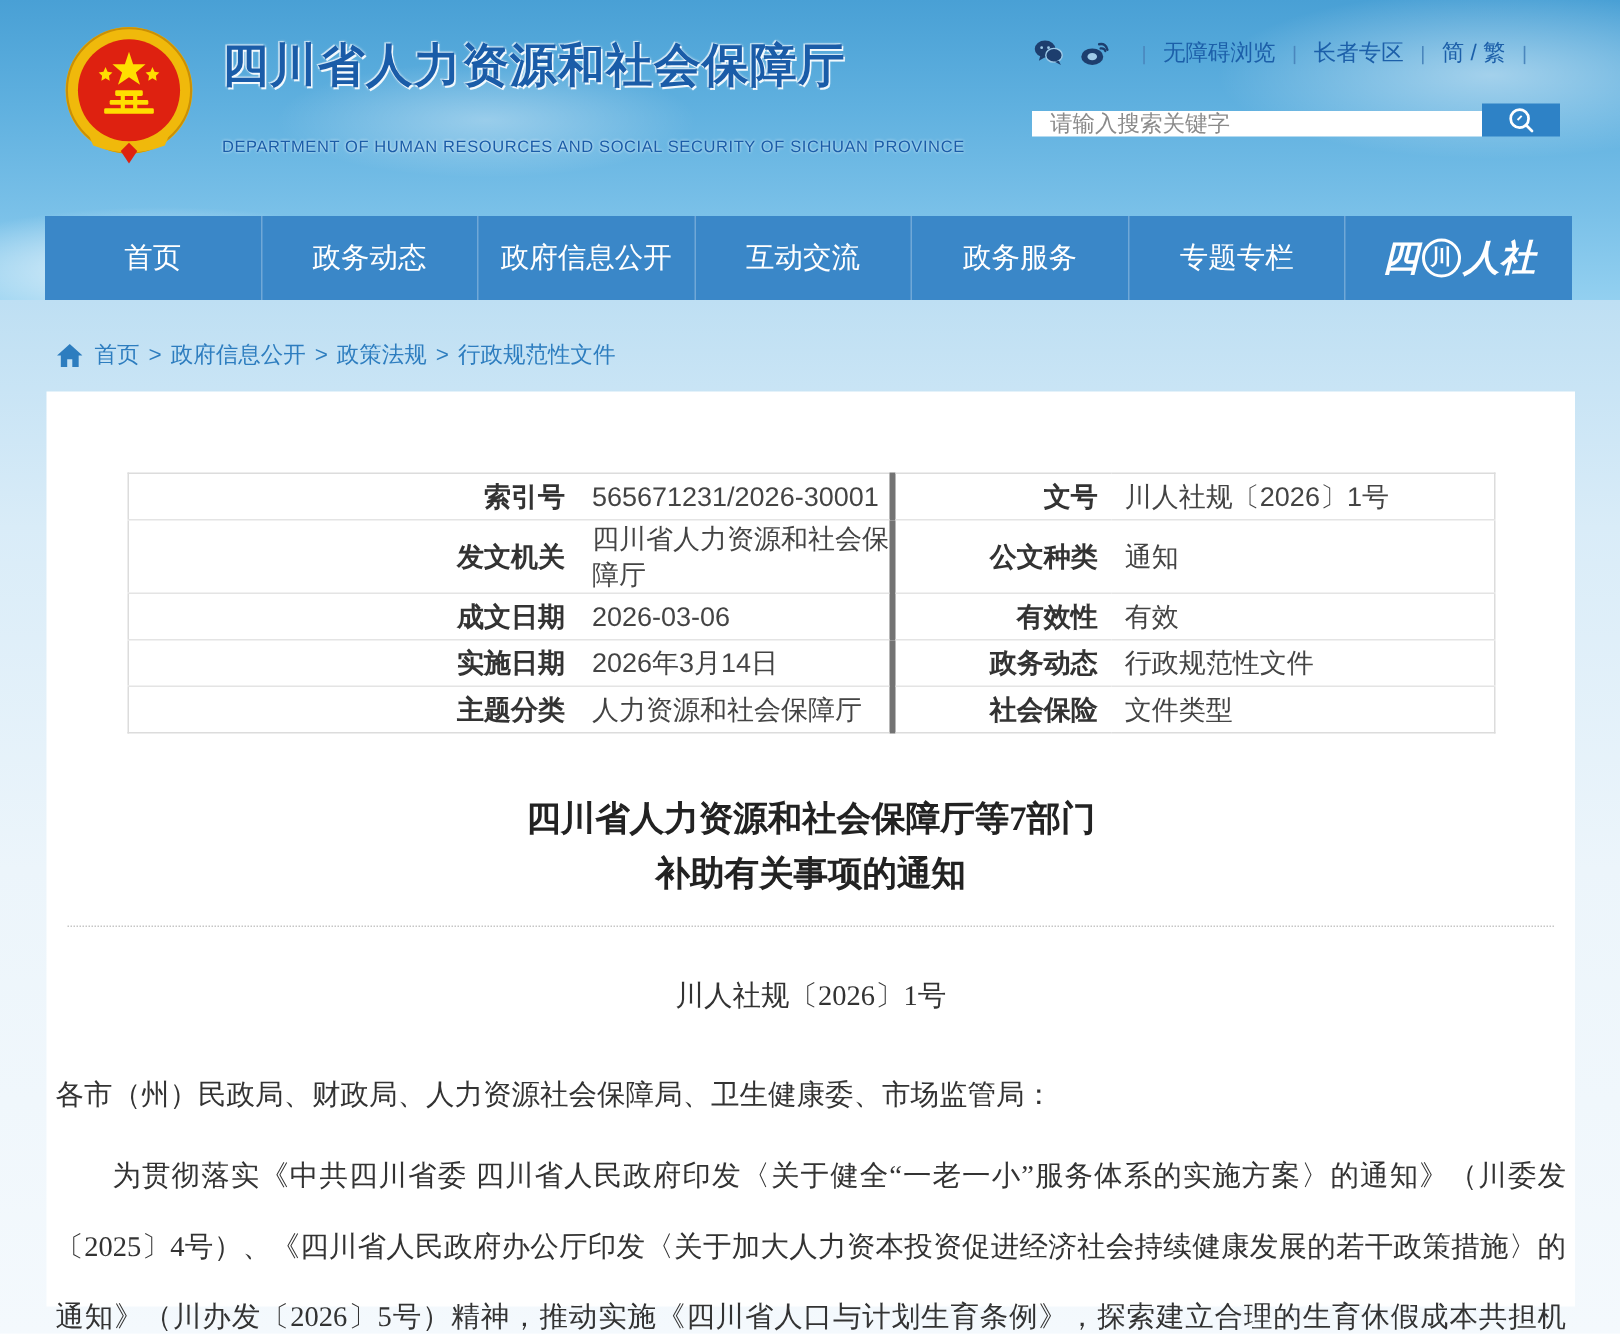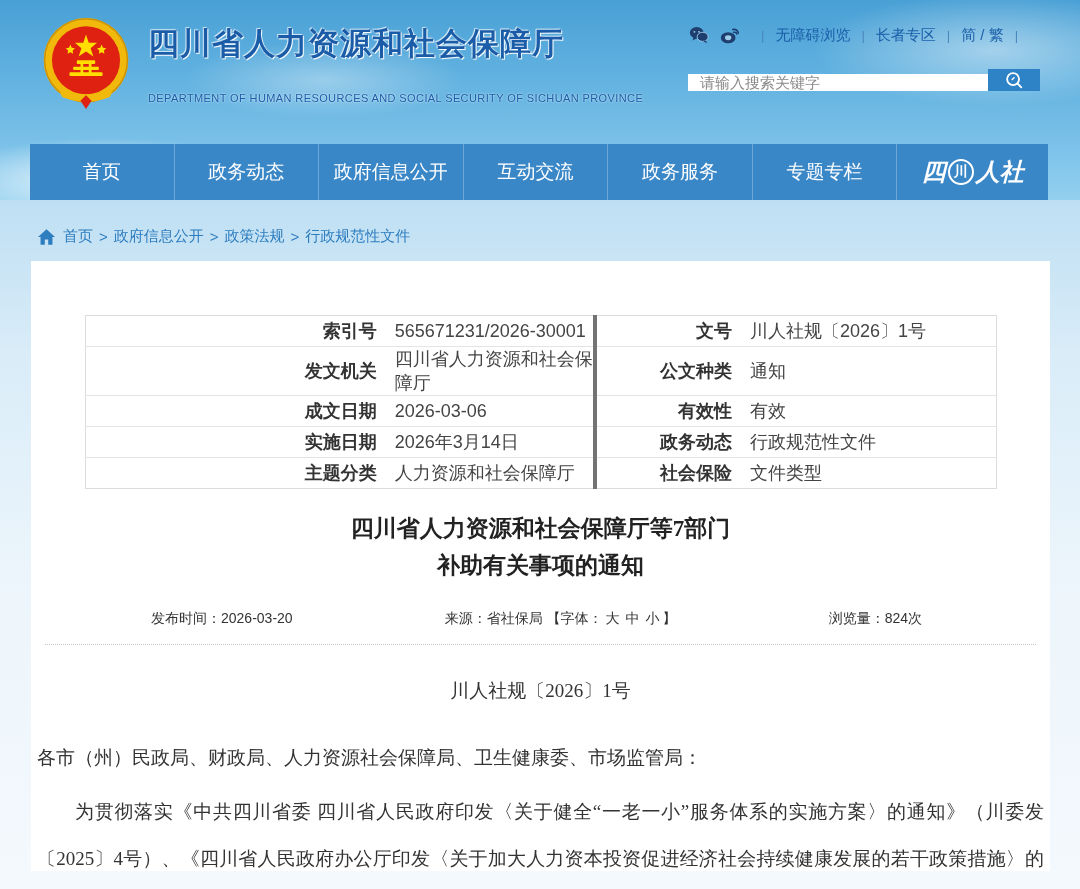--- a/index.html
+++ b/index.html
@@ -83,21 +83,21 @@
   }
   .meta-table td { border-bottom:1px solid #e4e4e4; height:31px; }
   .meta-table tr:last-child td { border-bottom:none; }
   .meta-table td.lab { font-weight:bold; color:#333; text-align:right; padding-right:9px; white-space:nowrap; }
   .meta-table td.c1 { width:33%; }
   .meta-table td.c2 { width:23%; padding-left:9px; border-right:4px solid #737373; }
   .meta-table td.c3 { width:16%; }
   .meta-table td.c4 { width:28%; padding-left:9px; }
 
   .doc-title {
-    margin-top:21px; text-align:center; font-family:"Liberation Serif","DejaVu Serif",serif;
+    margin-top:38px; text-align:center; font-family:"Liberation Serif","DejaVu Serif",serif;
     font-size:23px; font-weight:bold; color:#222; line-height:37px;
   }
   .meta-row {
     margin-top:26px; display:flex; justify-content:space-between;
     padding:0 128px 0 120px; font-size:14px; color:#333;
   }
   .meta-row .fs { cursor:pointer; margin:0 3px; }
   .dotline { margin:16px 14px 0 14px; border-top:1px dotted #c6c6c6; }
 
   .doc-number {
@@ -243,25 +243,20 @@
           <td class="c4">文件类型</td>
         </tr>
       </tbody>
         </table>
 
       <h1 class="doc-title">
         <div>四川省人力资源和社会保障厅等7部门</div>
         <div>补助有关事项的通知</div>
       </h1>
 
-      <div class="meta-row">
-        <span><span>发布时间：</span><span>2026-03-20</span></span>
-        <span><span>来源：</span><span>省社保局</span> <span>【字体：</span><span class="fs">大</span><span class="fs">中</span><span class="fs">小</span><span>】</span></span>
-        <span><span>浏览量：</span><span>824次</span></span>
-      </div>
 
       <div class="dotline"></div>
 
       <div class="doc-number">川人社规〔2026〕1号</div>
 
       <div class="article-body">
         <div class="addressee">各市（州）民政局、财政局、人力资源社会保障局、卫生健康委、市场监管局：</div>
         <p class="para">为贯彻落实《中共四川省委 四川省人民政府印发〈关于健全“一老一小”服务体系的实施方案〉的通知》（川委发〔2025〕4号）、《四川省人民政府办公厅印发〈关于加大人力资本投资促进经济社会持续健康发展的若干政策措施〉的通知》（川办发〔2026〕5号）精神，推动实施《四川省人口与计划生育条例》，探索建立合理的生育休假成本共担机制，现对符合条件的用人单位在女职工生育休假期间用工成本补助有关事项通知如下：</p>
       </div>
 

